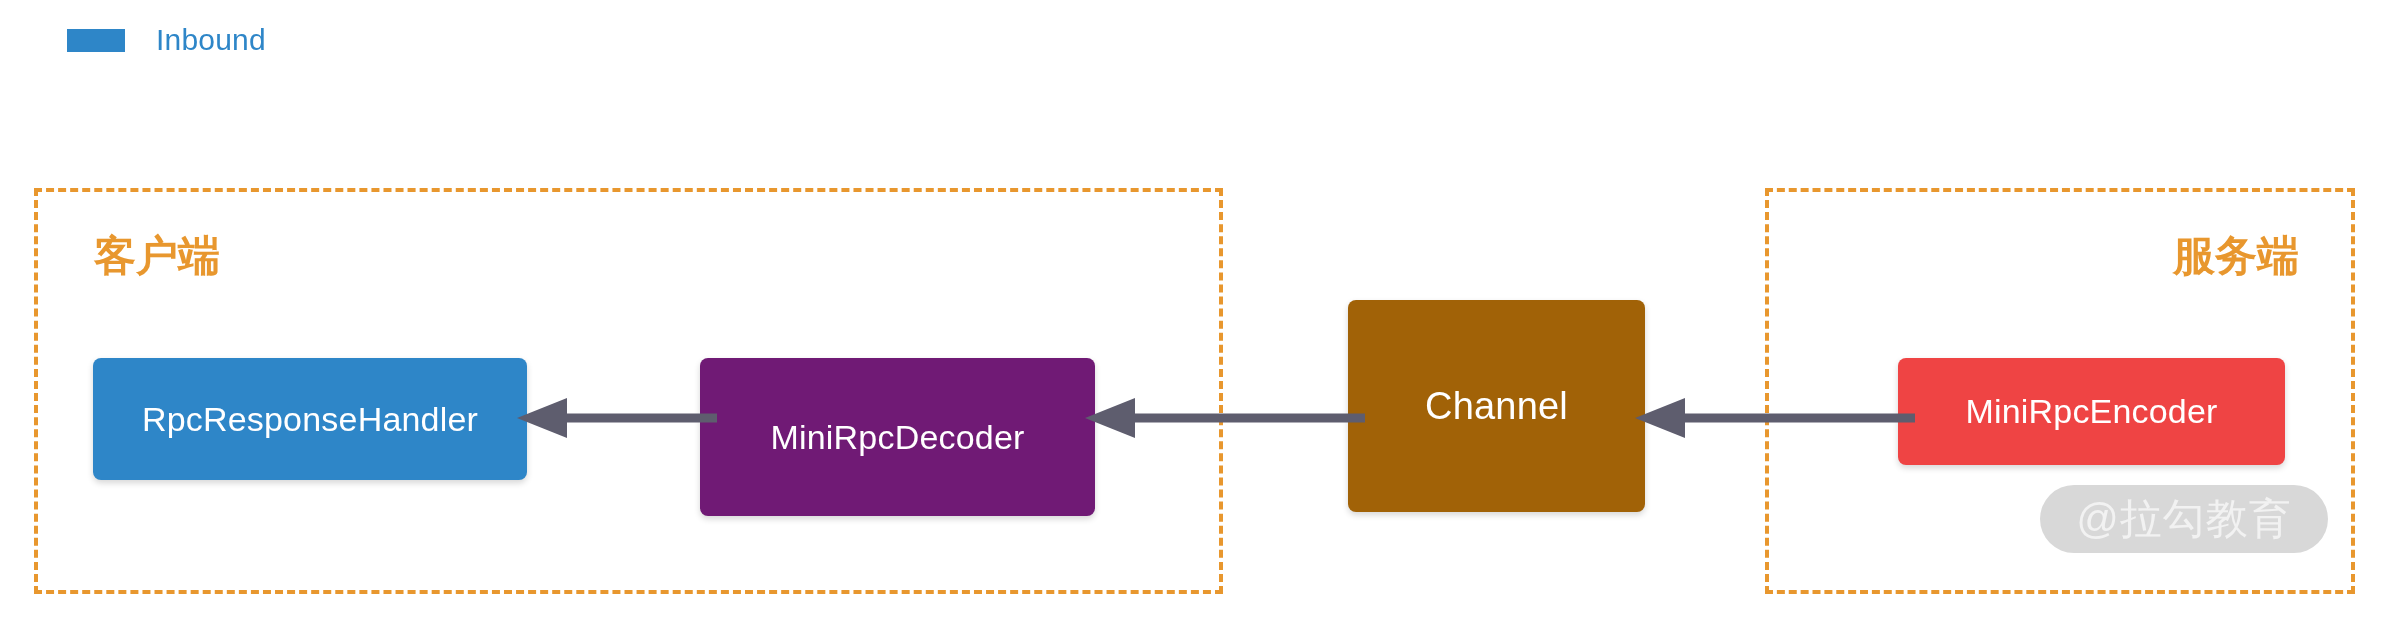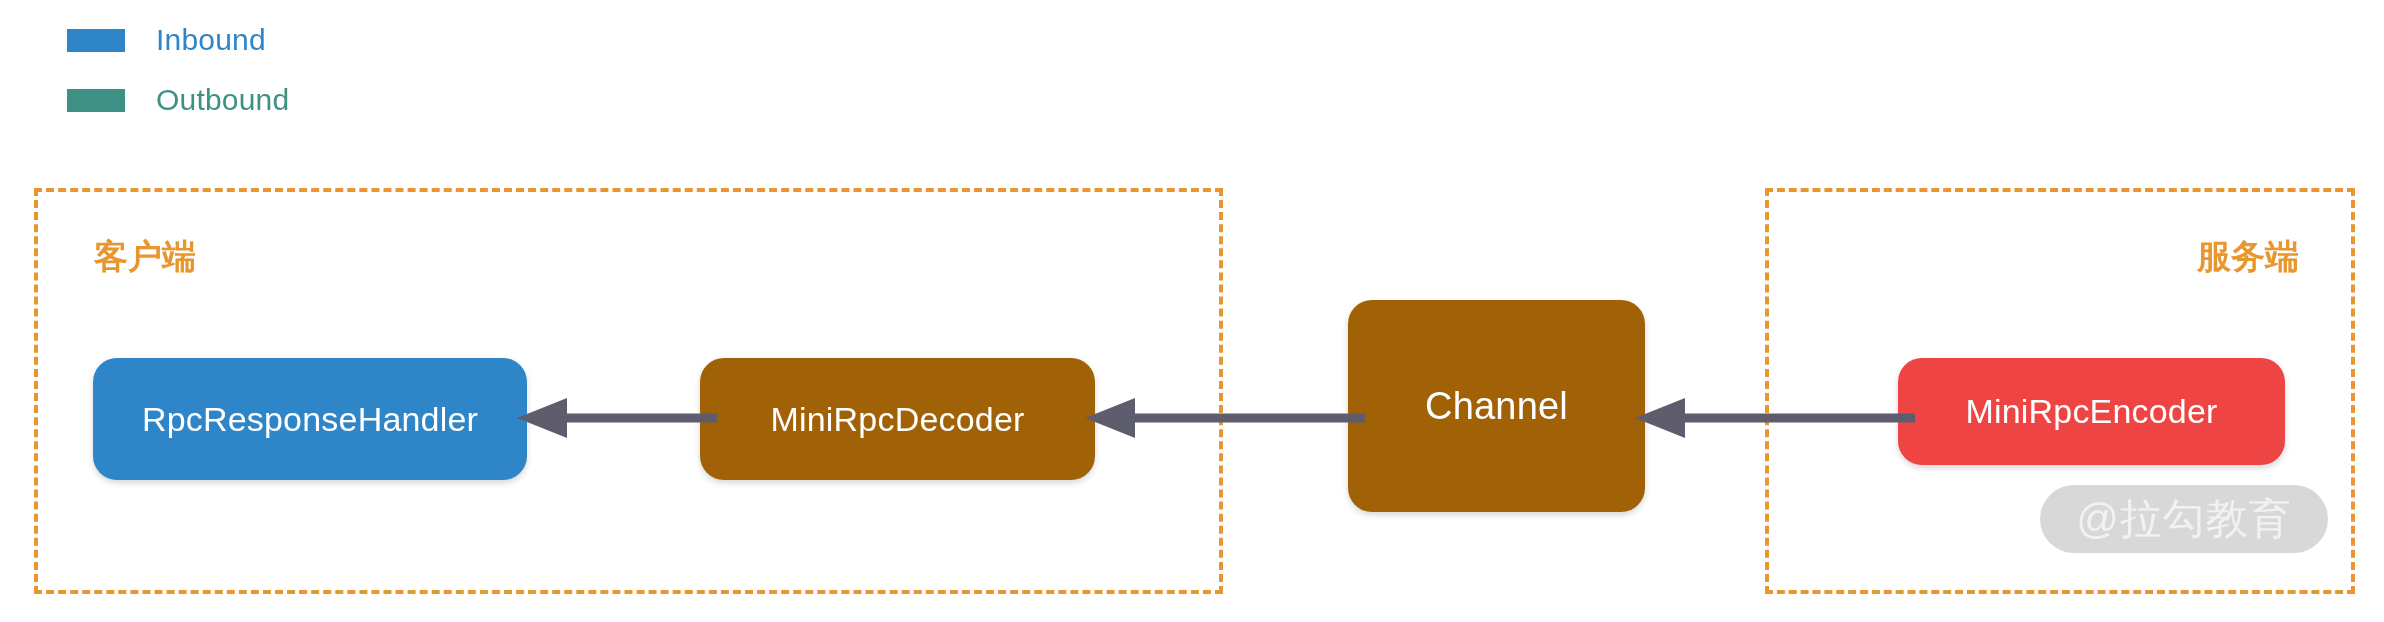--- a/index.html
+++ b/index.html
@@ -64,62 +64,62 @@
     height: 406px;
   }
   #zone-server {
     left: 1765px;
     top: 188px;
     width: 590px;
     height: 406px;
   }
   .zone-label {
     position: absolute;
-    font-size: 34px;
+    font-size: 42px;
     line-height: 34px;
     color: #E8972E;
     font-weight: 700;
     white-space: nowrap;
   }
   #zone-client .zone-label {
     left: 56px;
     top: 47px;
   }
   #zone-server .zone-label {
     right: 52px;
     top: 47px;
   }
 
   
   .node {
     position: absolute;
     box-sizing: border-box;
-    border-radius: 24px;
+    border-radius: 8px;
     display: flex;
     align-items: center;
     justify-content: center;
     color: #ffffff;
     font-size: 34px;
     letter-spacing: 0.2px;
     white-space: nowrap;
     box-shadow: 0 3px 6px rgba(0,0,0,0.16);
   }
   #node-response-handler {
     left: 93px;
     top: 358px;
     width: 434px;
     height: 122px;
     background: #2E86C8;
   }
   #node-decoder {
     left: 700px;
     top: 358px;
     width: 395px;
-    height: 122px;
-    background: #a16207;
+    height: 158px;
+    background: #701a75;
   }
   #node-channel {
     left: 1348px;
     top: 300px;
     width: 297px;
     height: 212px;
     background: #a16207;
     font-size: 38px;
   }
   #node-encoder {
@@ -165,24 +165,20 @@
 </head>
 <body>
 
 <div id="canvas">
 
   <div class="legend">
     <div class="legend-row">
       <span class="legend-swatch inbound"></span>
       <span class="legend-label inbound">Inbound</span>
     </div>
-    <div class="legend-row">
-      <span class="legend-swatch outbound"></span>
-      <span class="legend-label outbound">Outbound</span>
-    </div>
   </div>
 
   <div class="zone" id="zone-client">
     <span class="zone-label">客户端</span>
   </div>
 
   <div class="zone" id="zone-server">
     <span class="zone-label">服务端</span>
   </div>
 

